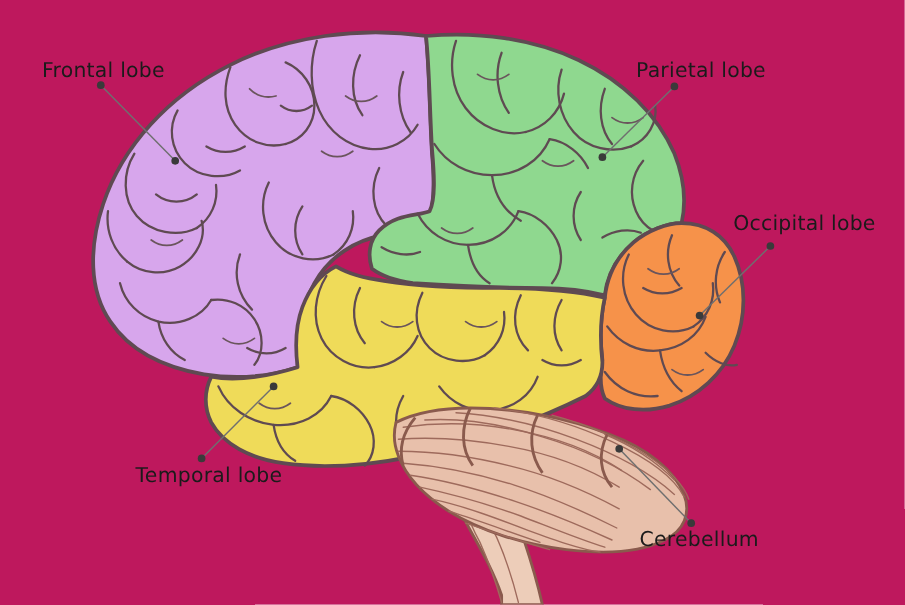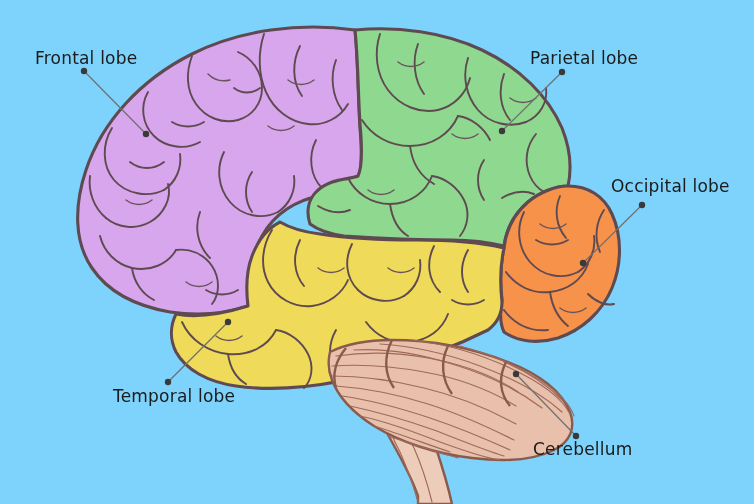--- a/index.html
+++ b/index.html
@@ -1,18 +1,18 @@
 <!DOCTYPE html>
 <html><head>
 <meta charset="utf-8">
 <style>
   html,body{margin:0;padding:0;background:#ffffff;}
   body{width:754px;height:504px;overflow:hidden;
        font-family:"DejaVu Sans", sans-serif;}
-  #stage{position:relative;width:754px;height:504px;background:#7dd3fc;}
+  #stage{position:relative;width:754px;height:504px;background:#be185d;}
   svg#brain{position:absolute;left:0;top:0;width:754px;height:504px;}
   .lbl{font-family:"DejaVu Sans", sans-serif;font-size:17px;fill:#1b1b1b;
        letter-spacing:.2px;}
   .leader{stroke:#6f6f6f;stroke-width:1.2;fill:none;}
   .dot{fill:#3a3a3a;}
   .gyrus{fill:none;stroke:#5f4a52;stroke-width:1.9;stroke-linecap:round;
          stroke-linejoin:round;}
   .gyrus-thin{fill:none;stroke:#6a555c;stroke-width:1.5;stroke-linecap:round;}
   .cblines{fill:none;stroke:#9e6a5c;stroke-width:1.15;stroke-linecap:round;}
   .cbout{fill:none;stroke:#8a5a4d;stroke-width:2.4;stroke-linejoin:round;}

